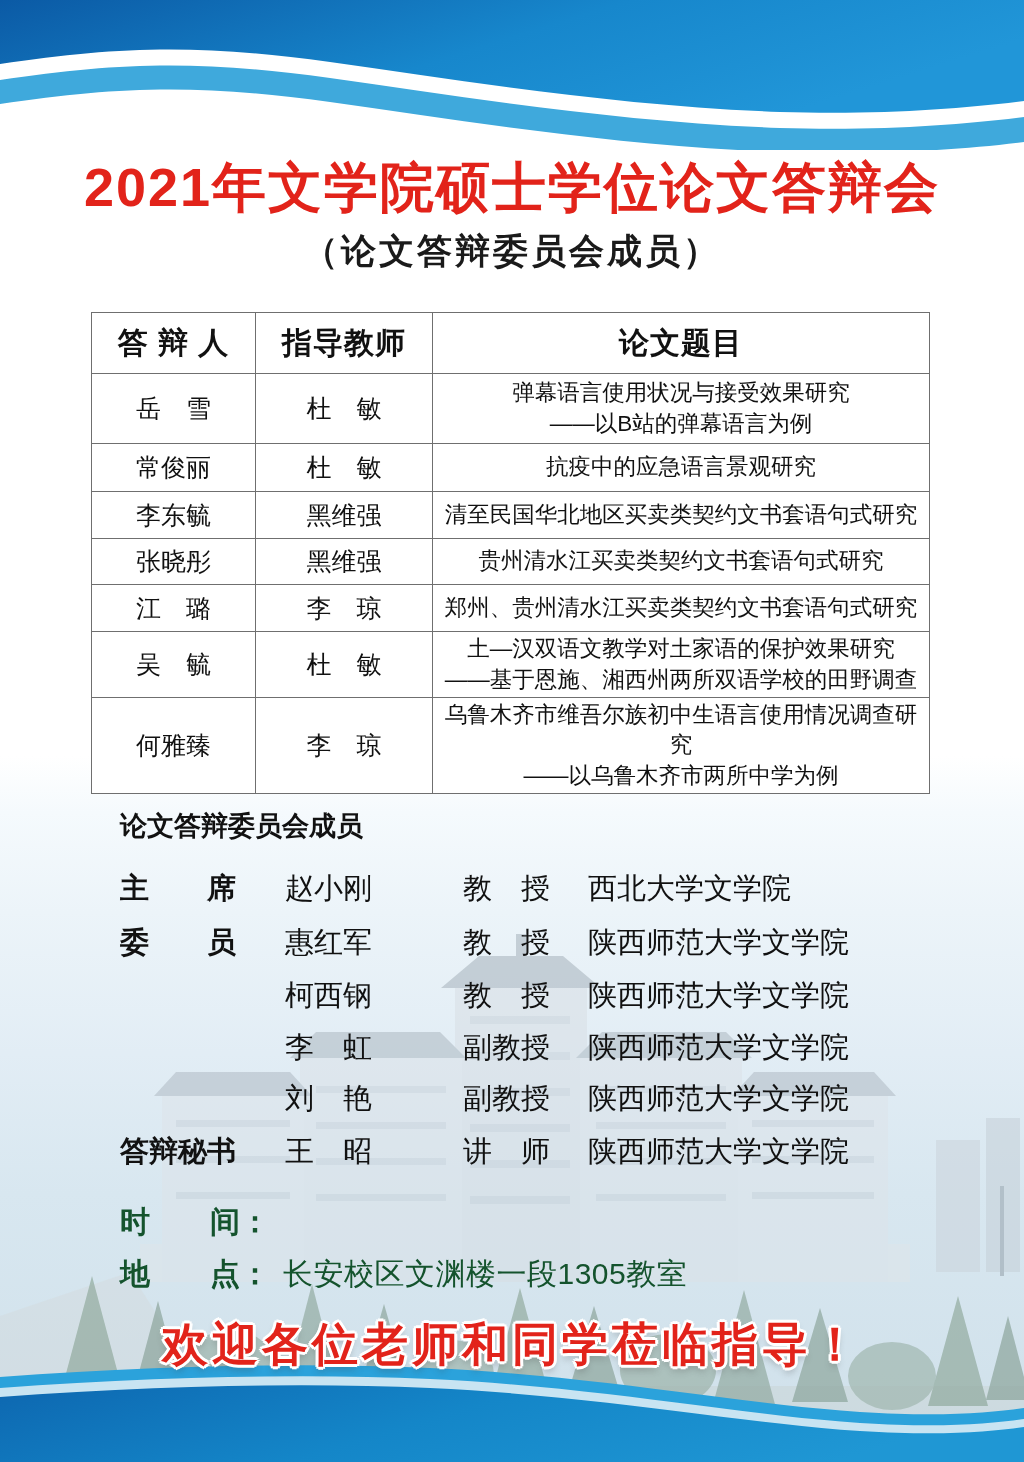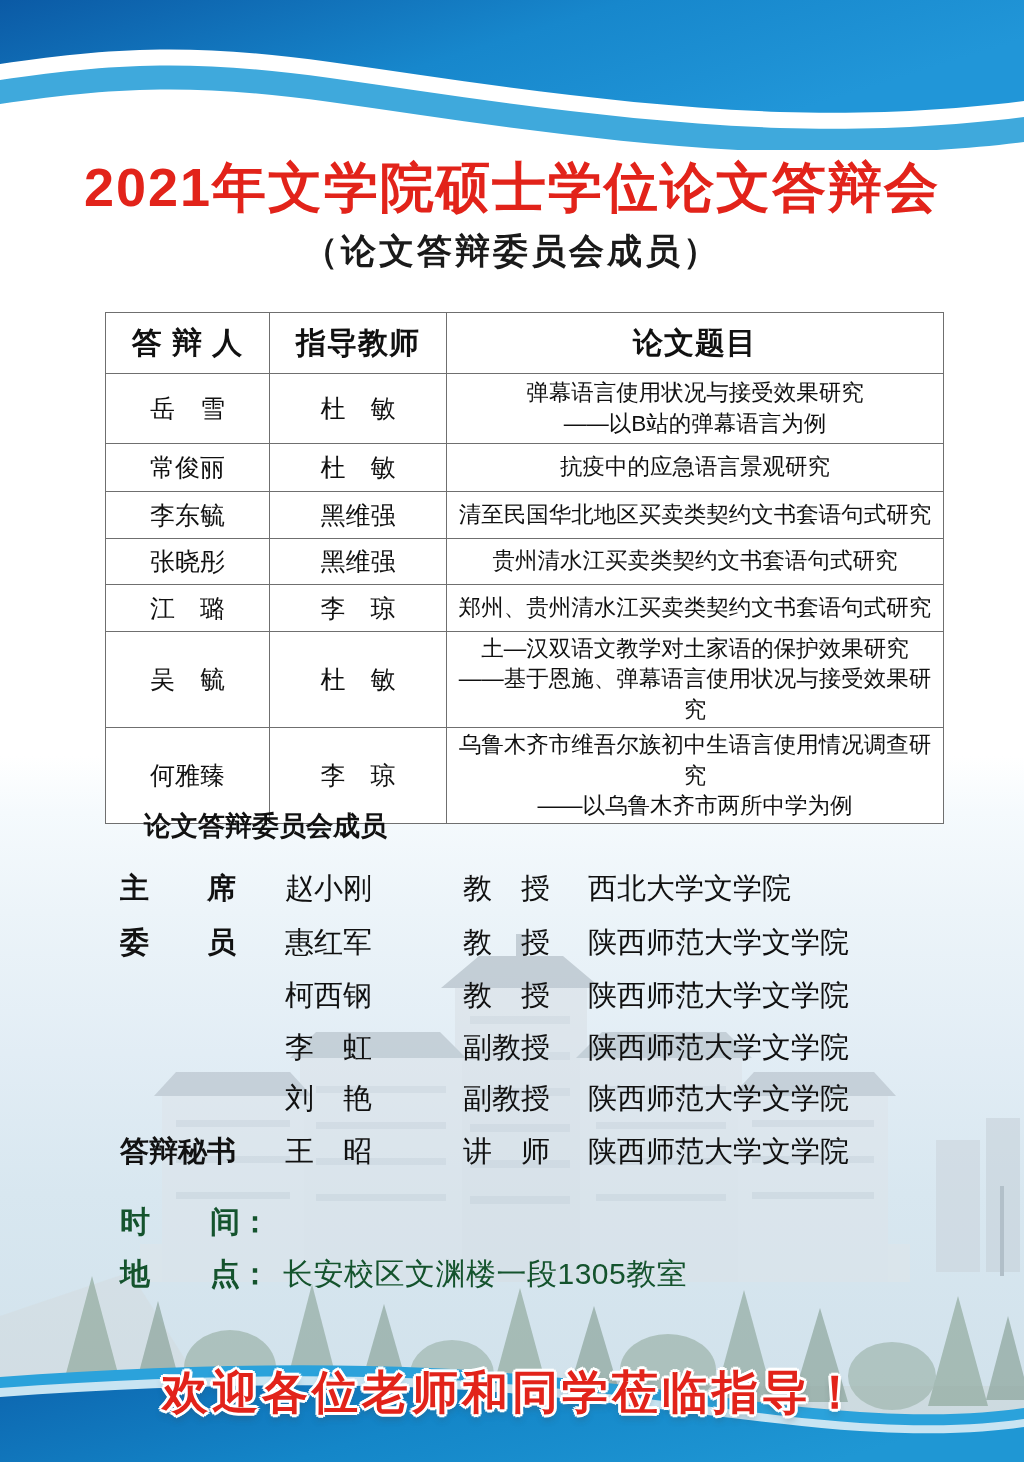--- a/index.html
+++ b/index.html
@@ -17,51 +17,51 @@
   .wave-bottom{position:absolute;left:0;bottom:0;width:1024px;height:120px;z-index:3;}
 
   
   .title{position:absolute;left:0;top:158px;width:1024px;text-align:center;z-index:2;
          font-size:54px;font-weight:bold;letter-spacing:2px;color:#e2231a;line-height:1.1;}
   .subtitle{position:absolute;left:0;top:231px;width:1024px;text-align:center;z-index:2;
             font-family:"Liberation Serif","DejaVu Serif",serif;
             font-size:35px;font-weight:bold;color:#1a1a1a;letter-spacing:3px;line-height:1.2;}
 
   
-  .defense-table{position:absolute;left:105px;top:312px;width:838px;z-index:2;
+  .defense-table{position:absolute;left:91px;top:312px;width:838px;z-index:2;
                  border-collapse:collapse;table-layout:fixed;background:rgba(255,255,255,0.92);}
   .defense-table col.c1{width:164px;} .defense-table col.c2{width:177px;} .defense-table col.c3{width:497px;}
   .defense-table th,.defense-table td{border:1px solid #6f6f6f;text-align:center;vertical-align:middle;
                  color:#111;padding:2px 4px;}
   .defense-table th{height:56px;font-size:30px;font-weight:bold;letter-spacing:1px;}
   .cell-name{font-size:25px;}
   .cell-title{font-size:22.5px;line-height:1.35;}
   .r1{height:70px;} .r2{height:48px;} .r3{height:47px;} .r4{height:46px;margin-top:38px;}
   .r5{height:47px;} .r6{height:66px;} .r7{height:68px;}
 
   
   .committee-heading{position:absolute;left:120px;top:808px;z-index:2;
-                     font-size:27px;font-weight:bold;color:#111;margin-left:24px;}
+                     font-size:27px;font-weight:bold;color:#111;}
   .c-row{position:absolute;left:0;width:976px;height:36px;z-index:2;color:#111;font-size:29px;line-height:36px;}
   .c-role{position:absolute;left:120px;width:165px;font-weight:bold;}
   .c-name{position:absolute;left:285px;width:150px;}
   .c-title{position:absolute;left:440px;width:150px;margin-left:23px;}
   .c-org{position:absolute;left:588px;width:420px;}
 
   .s-row{position:absolute;left:0;width:1024px;height:40px;z-index:2;color:#14532d;font-size:30px;line-height:40px;}
   .s-label{position:absolute;left:120px;width:180px;font-weight:bold;}
   .s-value{position:absolute;left:283px;width:720px;letter-spacing:0.5px;}
 
   
   .welcome{position:absolute;left:0;top:1314px;width:1024px;text-align:center;z-index:4;
            font-family:"Liberation Serif","DejaVu Serif",serif;
            font-size:46px;font-weight:bold;letter-spacing:4px;color:#e2231a;
            text-shadow:-3px 0 0 #fff,3px 0 0 #fff,0 -3px 0 #fff,0 3px 0 #fff,
                        -2px -2px 0 #fff,2px -2px 0 #fff,-2px 2px 0 #fff,2px 2px 0 #fff,
-                       0 5px 7px rgba(60,60,60,.35);margin-top:48px;}
+                       0 5px 7px rgba(60,60,60,.35);}
 </style>
 </head>
 <body>
 
 <div class="page">
 
   <div class="photo-zone">
     <svg width="1024" height="706" viewBox="0 0 1024 706">
       <g opacity="0.5">
 
@@ -195,21 +195,21 @@
       <td class="cell-name">李　琼</td>
       <td class="cell-title">
         <div>郑州、贵州清水江买卖类契约文书套语句式研究</div>
       </td>
     </tr>
     <tr class="r6">
       <td class="cell-name">吴　毓</td>
       <td class="cell-name">杜　敏</td>
       <td class="cell-title">
         <div>土—汉双语文教学对土家语的保护效果研究</div>
-        <div>——基于恩施、弹幕语言使用状况与接受效果研究</div>
+        <div>——基于恩施、湘西州两所双语学校的田野调查</div>
       </td>
     </tr>
     <tr class="r7">
       <td class="cell-name">何雅臻</td>
       <td class="cell-name">李　琼</td>
       <td class="cell-title">
         <div>乌鲁木齐市维吾尔族初中生语言使用情况调查研究</div>
         <div>——以乌鲁木齐市两所中学为例</div>
       </td>
     </tr>

